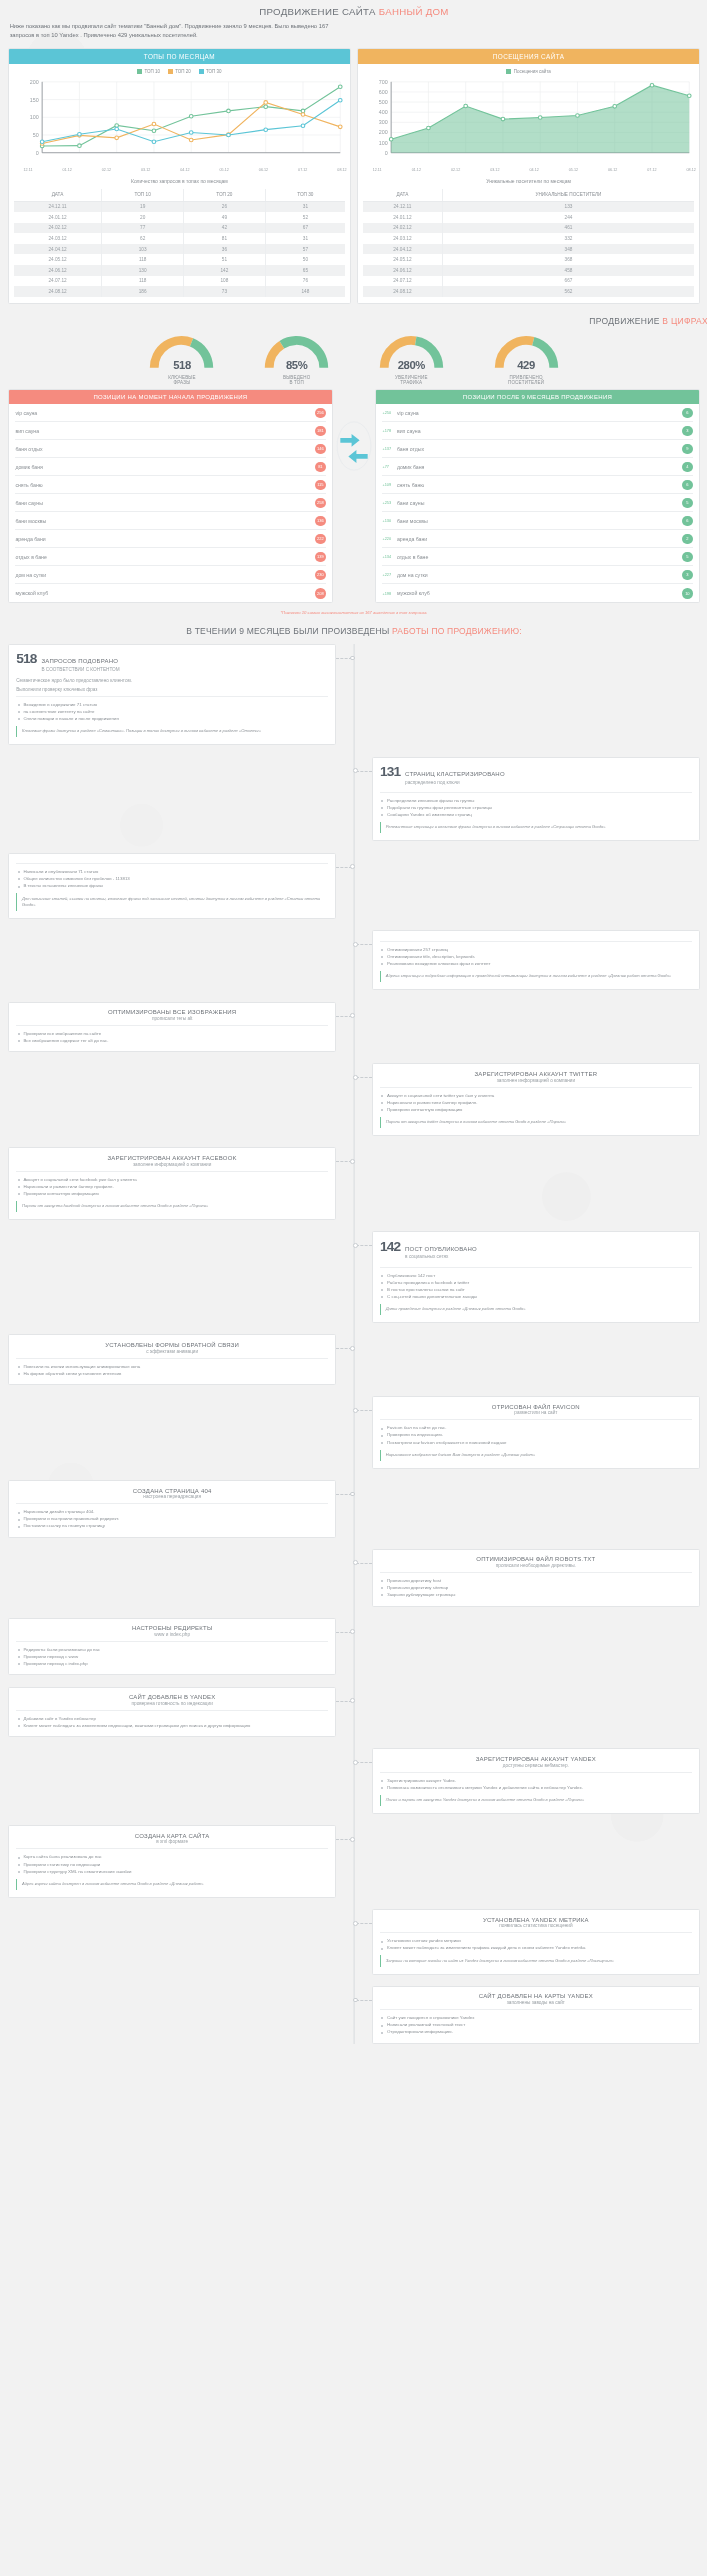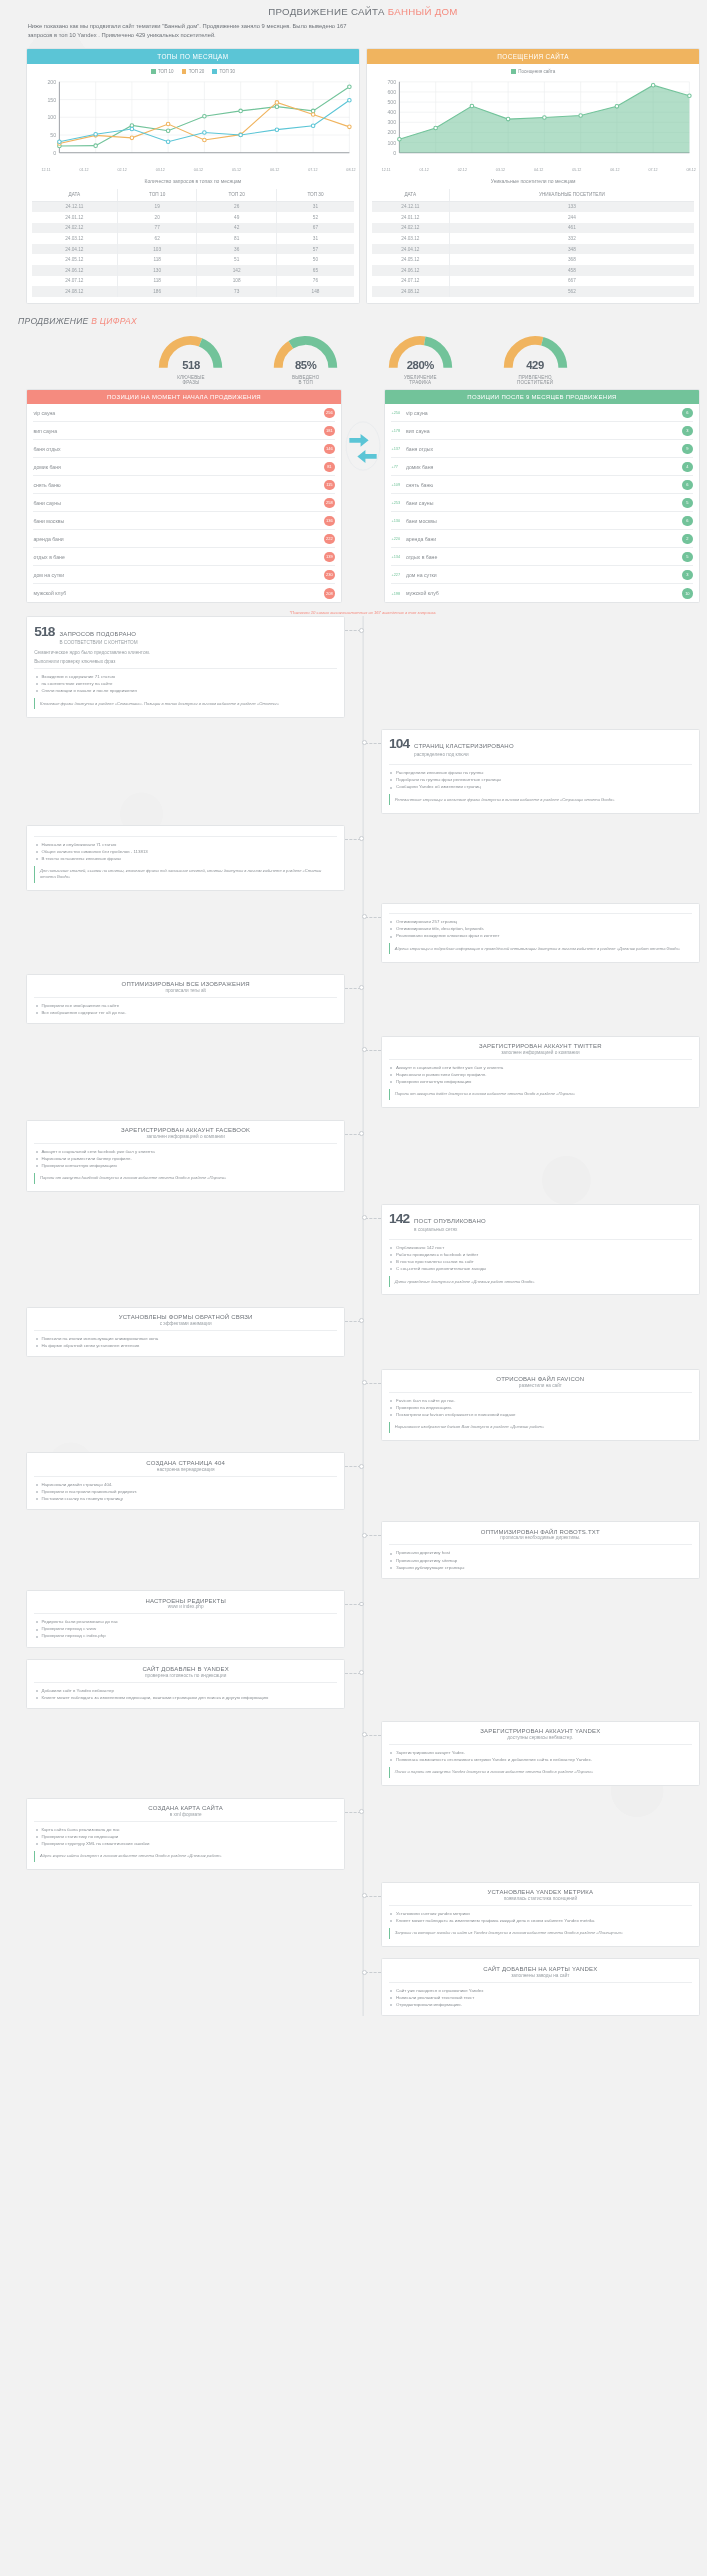--- a/index.html
+++ b/index.html
@@ -16,21 +16,21 @@
     opacity:.30;
     background-image:
       radial-gradient(circle at 8% 3%, rgba(0,0,0,0.045) 0 31px, transparent 31px),
       radial-gradient(circle at 62% 11%, rgba(0,0,0,0.04) 0 24px, transparent 25px),
       radial-gradient(circle at 92% 25%, rgba(0,0,0,0.04) 0 27px, transparent 28px),
       radial-gradient(circle at 20% 40%, rgba(0,0,0,0.035) 0 21px, transparent 22px),
       radial-gradient(circle at 80% 58%, rgba(0,0,0,0.04) 0 24px, transparent 25px),
       radial-gradient(circle at 10% 72%, rgba(0,0,0,0.035) 0 22.5px, transparent 23px),
       radial-gradient(circle at 90% 88%, rgba(0,0,0,0.04) 0 26px, transparent 26.6px);
   }
-  .page { position:relative; z-index:2; padding: 0 0 8px 0; margin-left: 18px; }
+  .page { position:relative; z-index:2; padding: 0 0 8px 0; }
 
   
   .main-title {
     text-align:center; font-size:9.7px; letter-spacing:0.3px;
     padding: 6.4px 0 4.8px; color:#6d7278;
   }
   .main-title .accent { color:#f58b7f; }
   .intro {
     font-size:5.8px; line-height:1.55; text-align:left;
     padding: 0 9.7px 8px 9.7px; color:#6d7278;
@@ -70,22 +70,22 @@
     padding:2.8px 1.6px; text-align:center; color:#9aa0a5;
     border-right:0.8px solid #eceef0;
   }
   table.data td:last-child, table.data th:last-child { border-right:none; }
   table.data th { border-right:0.8px solid #eceef0; }
   table.data tr.alt td { background:#f0f1f2; }
   .tbl-pad { padding: 0 4.8px 6.4px; }
 
   
   .sec-title {
-    text-align:left; font-size:8.5px; letter-spacing:0.3px;
-    padding: 11.3px 0 8px; color:#6d7278;font-style:italic;
+    text-align:right; font-size:8.5px; letter-spacing:0.3px;
+    padding: 11.3px 0 8px; color:#6d7278;
   }
   .sec-title .accent { color:#f58b7f; }
   .gauges { display:flex; justify-content:center; gap:17.7px; padding-bottom:4.8px;}
   .gauge { width:97px; text-align:center; }
   .gauge .dial { position:relative; width:69px; height:37px; margin:0 auto; }
   .gauge .dial svg { display:block; }
   .gauge .val {
     position:absolute; left:0; right:0; bottom:-0.8px; text-align:center;
     font-size:11.3px; color:#57606a; font-weight:bold; letter-spacing:-0.4px;
   }
@@ -611,20 +611,23 @@
           <div class="pos-item">
             <span class="delta">+198</span>
             <span class="nm">мужской клуб</span>
             <span class="badge green">10</span>
           </div>
         </div>
     </div>
   </div>
   <div class="note">*Показано 10 самых высокочастотных из 167 выведеных в топ запросов.</div>
 
+  <div class="works-title">
+    <span>В ТЕЧЕНИИ 9 МЕСЯЦЕВ БЫЛИ ПРОИЗВЕДЕНЫ </span><span class="accent">РАБОТЫ ПО ПРОДВИЖЕНИЮ:</span>
+  </div>
   <div class="timeline" id="timeline">
       <div class="tl-row">
         <div class="slot l">
           <div class="wbox">
             <div class="dash"></div>
             <div class="dot"></div>
             <div class="wtitle">
               <span class="wnum">518</span>
               <span><span class="wh">ЗАПРОСОВ ПОДОБРАНО</span><div class="wsub">В СООТВЕТСТВИИ С КОНТЕНТОМ</div></span>
             </div>
@@ -641,21 +644,21 @@
         </div>
         <div class="slot"></div>
       </div>
       <div class="tl-row">
         <div class="slot"></div>
         <div class="slot r">
           <div class="wbox">
             <div class="dash"></div>
             <div class="dot"></div>
             <div class="wtitle">
-              <span class="wnum">104</span>
+              <span class="wnum">131</span>
               <span><span class="wh">СТРАНИЦ КЛАСТЕРИЗИРОВАНО</span><div class="wsub">распределено под ключи</div></span>
             </div>
             <div class="wsep"></div>
             <ul class="wlist">
               <li>Распределили ключевые фразы на группы</li>
               <li>Подобрали на группы фраз релевантные страницы</li>
               <li>Сообщили Yandex об изменении страниц</li>
             </ul>
             <div class="quote green">Релевантные страницы и ключевые фразы доступны в личном кабинете в разделе «Страницы отчета Goofo»</div>
           </div>

